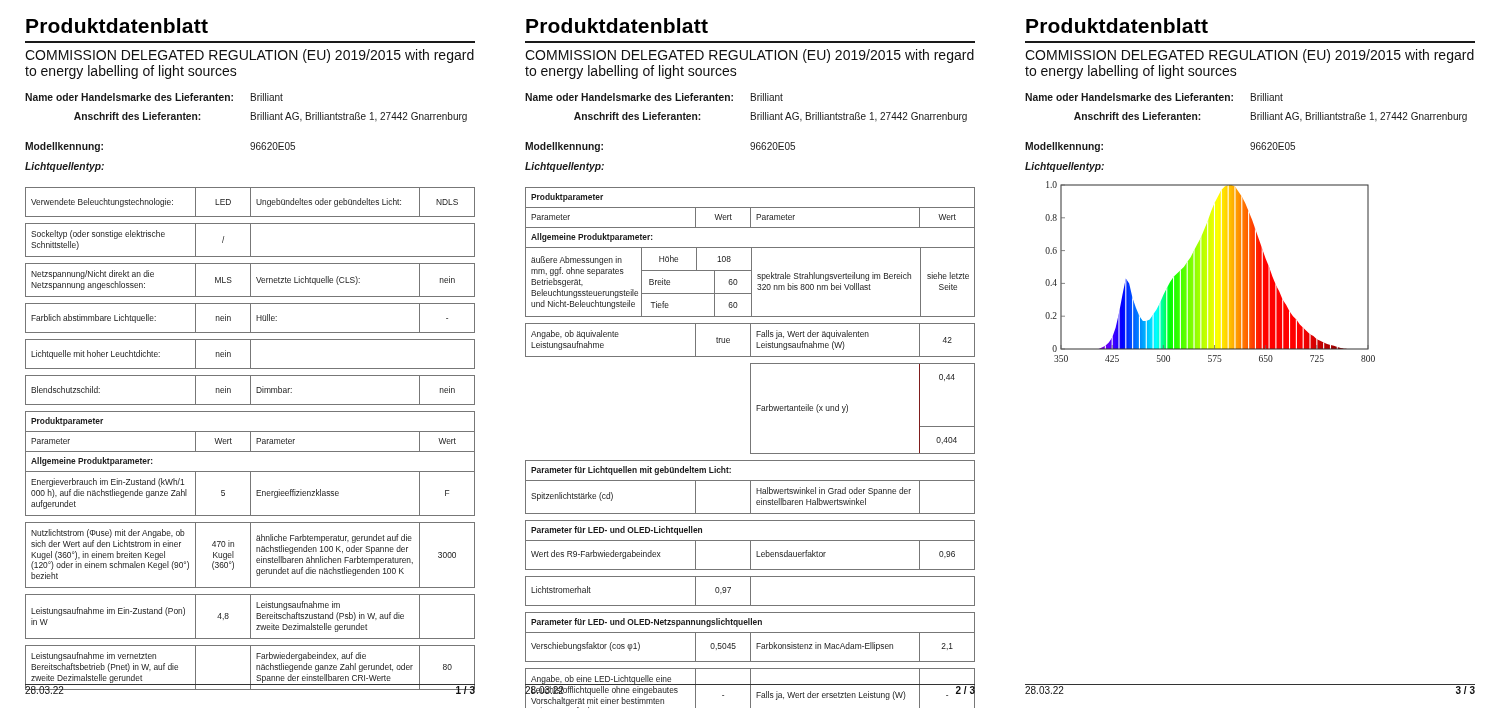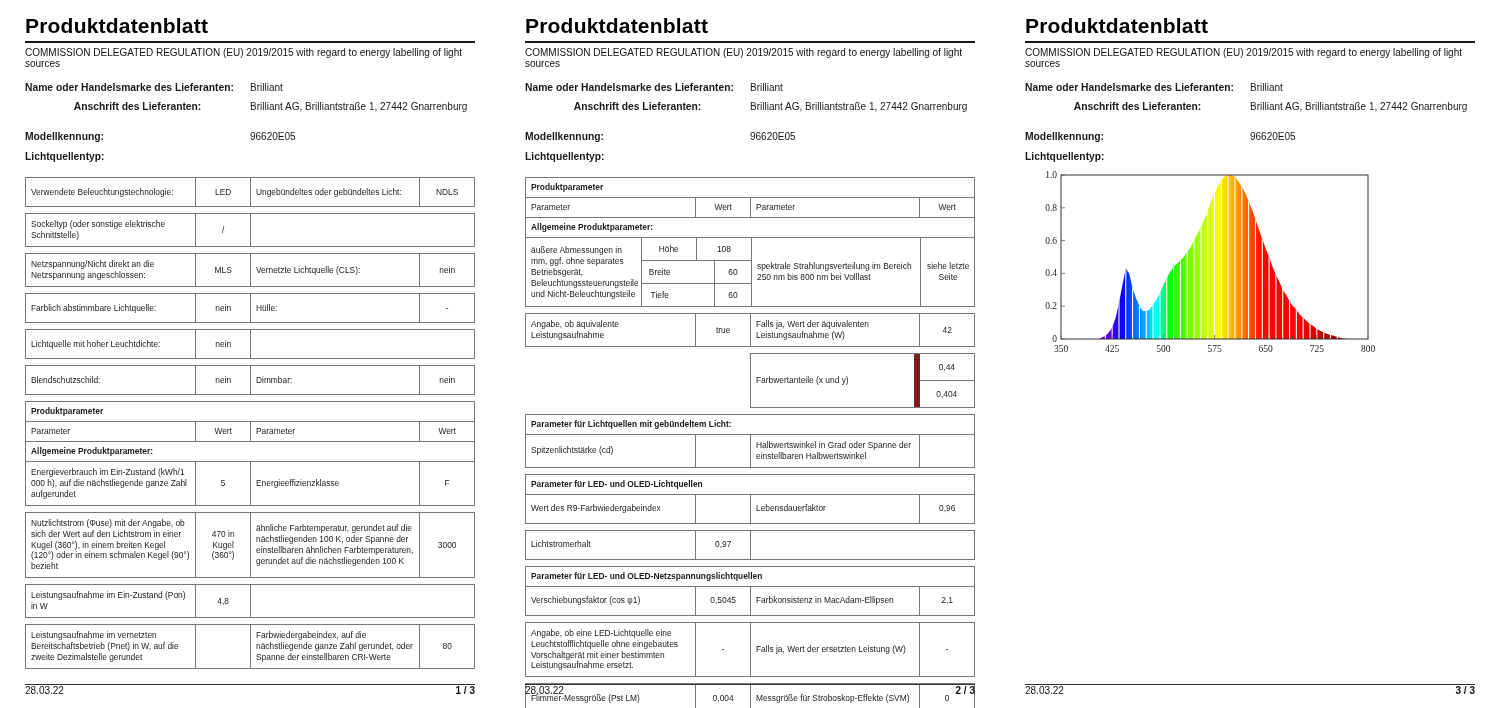--- a/index.html
+++ b/index.html
@@ -2,24 +2,24 @@
 <html><head>
 <meta charset="utf-8">
 <style>
   html,body{margin:0;padding:0;background:#fff;}
   #sheet{width:1500px;height:708px;display:flex;background:#fff;overflow:hidden;
          font-family:"Liberation Sans",sans-serif;color:#1a1a1a;}
   .page{position:relative;width:500px;height:708px;box-sizing:border-box;background:#fff;}
   .inner{padding:14px 25px 0 25px;}
   .title{font-size:21px;font-weight:bold;color:#000;margin:0;padding-bottom:3px;
          border-bottom:2px solid #1a1a1a;letter-spacing:.2px;}
-  .reg{font-size:10px;margin-top:4px;color:#111;}
+  .reg{font-size:14px;margin-top:4px;color:#111;}
   .kv{display:flex;font-size:10px;line-height:1.25;}
   .kv .k{font-weight:bold;width:225px;flex:0 0 225px;font-size:10.3px;}
-  .mt13{margin-top:13px;} .mt6{margin-top:6px;text-align:center;} .mt17{margin-top:17px;} .mt7{margin-top:7px;}
+  .mt13{margin-top:13px;} .mt6{margin-top:6px;text-align:center;} .mt17{margin-top:17px;} .mt7{margin-top:7px;font-style:italic;}
 
   
   .ptable{margin-top:14px;font-size:8.4px;line-height:1.3;}
   .trow{display:flex;align-items:stretch;border:1px solid #777;margin-top:6px;background:#fff;}
   .trow.tight{margin-top:-1px;}
   .ptable .trow:first-child{margin-top:0;}
   .c{display:flex;align-items:center;box-sizing:border-box;padding:5px 5px;min-height:28px;}
   .c + .c, .bl{border-left:1px solid #777;}
   .w1{width:37.8%;flex:0 0 37.8%;} .w2{width:12.2%;flex:0 0 12.2%;} .w50{width:50%;flex:0 0 50%;}
   .ctr{justify-content:center;text-align:center;}
@@ -28,21 +28,21 @@
   
   .wA{width:25.6%;flex:0 0 25.6%;}
   .dim{width:24.4%;flex:0 0 24.4%;display:flex;flex-direction:column;border-left:1px solid #777;}
   .dimr{display:flex;flex:1;}
   .dimr + .dimr{border-top:1px solid #777;gap:36px;}
   .dc{flex:1;display:flex;align-items:center;justify-content:center;text-align:center;padding:3px;min-height:22px;box-sizing:border-box;}
   .dv{border-left:1px solid #777;}
   
   .trow.rrow{margin-left:50%;width:50%;box-sizing:border-box;}
   .rl{flex:1;}
-  .w2x{width:24.4%;flex:0 0 24.4%;display:flex;flex-direction:column;border-left:6px solid #7f1d1d;}
+  .w2x{width:24.4%;flex:0 0 24.4%;display:flex;flex-direction:column;border-left:1px solid #7f1d1d;gap:36px;}
   .vs{flex:1;display:flex;align-items:center;justify-content:center;min-height:26px;}
   .vs + .vs{border-top:1px solid #777;}
 
   
   .footer{position:absolute;left:25px;right:25px;bottom:12px;border-top:1.5px solid #333;
           display:flex;justify-content:space-between;font-size:10px;color:#111;}
   .pageno{font-weight:bold;}
 
   
   .chartwrap{margin-top:8px;margin-left:12px;}
@@ -202,20 +202,23 @@
             <div class="c w2 ctr">
               <span>3000</span>
             </div>
           </div>
           <div class="trow">
             <div class="c w1">
               <span>Leistungsaufnahme im Ein-Zustand (Pon) in W</span>
             </div>
             <div class="c w2 ctr">
               <span>4,8</span>
+            </div>
+            <div class="c w1">
+              <span>Leistungsaufnahme im Bereitschaftszustand (Psb) in W, auf die zweite Dezimalstelle gerundet</span>
             </div>
             <div class="c w2 ctr">
               <span></span>
             </div>
           </div>
           <div class="trow">
             <div class="c w1">
               <span>Leistungsaufnahme im vernetzten Bereitschaftsbetrieb (Pnet) in W, auf die zweite Dezimalstelle gerundet</span>
             </div>
             <div class="c w2 ctr">
@@ -293,21 +296,21 @@
               <div class="dimr">
                 <div class="dc">Breite</div>
                 <div class="dc dv">60</div>
               </div>
               <div class="dimr">
                 <div class="dc">Tiefe</div>
                 <div class="dc dv">60</div>
               </div>
             </div>
             <div class="c w1 bl">
-              <span>spektrale Strahlungsverteilung im Bereich 250 nm bis 800 nm bei Volllast</span>
+              <span>spektrale Strahlungsverteilung im Bereich 320 nm bis 800 nm bei Volllast</span>
             </div>
             <div class="c w2 ctr">
               <span>siehe letzte Seite</span>
             </div>
           </div>
           <div class="trow">
             <div class="c w1">
               <span>Angabe, ob äquivalente Leistungsaufnahme</span>
             </div>
             <div class="c w2 ctr">

